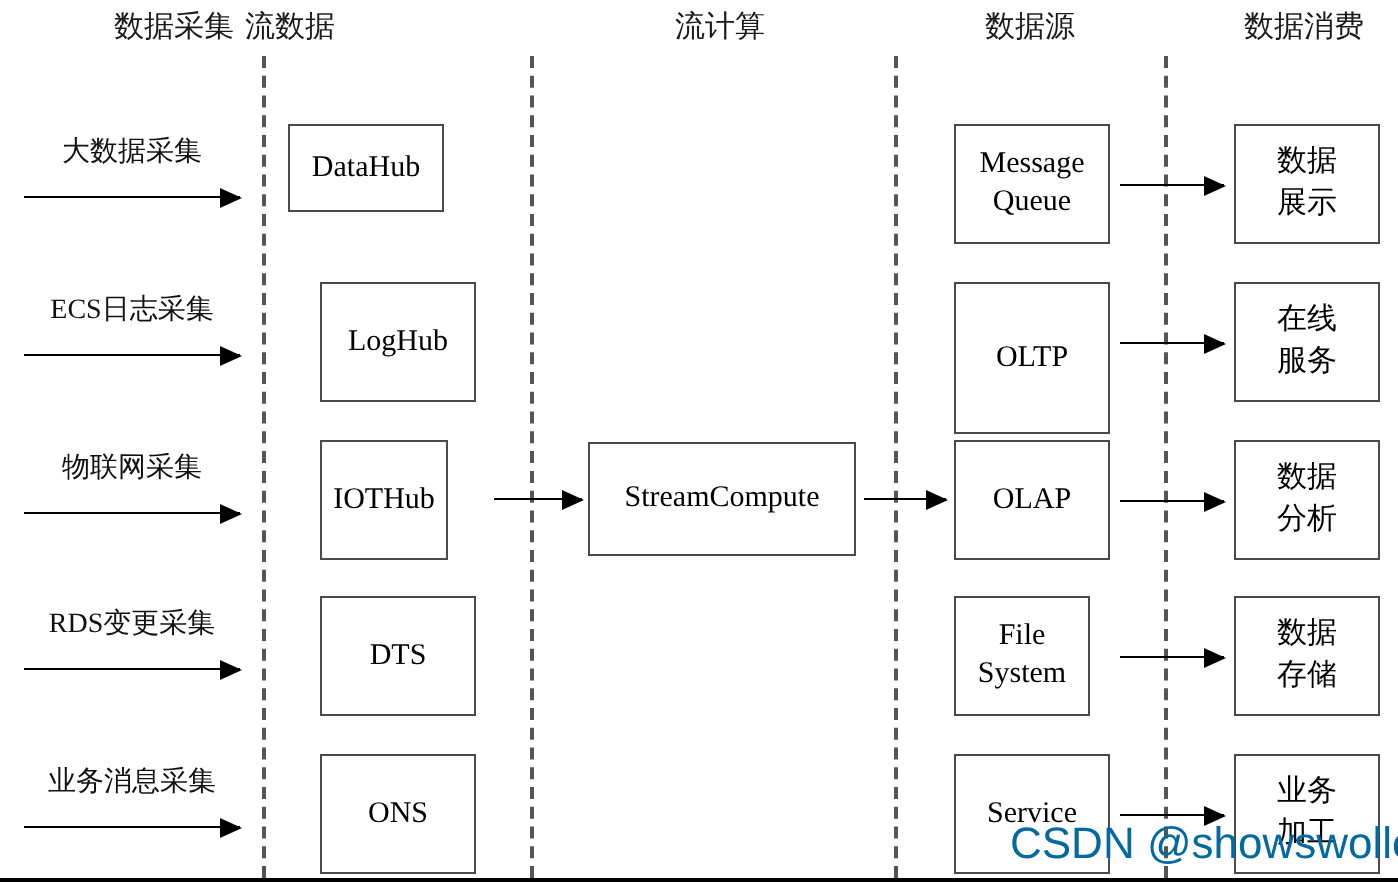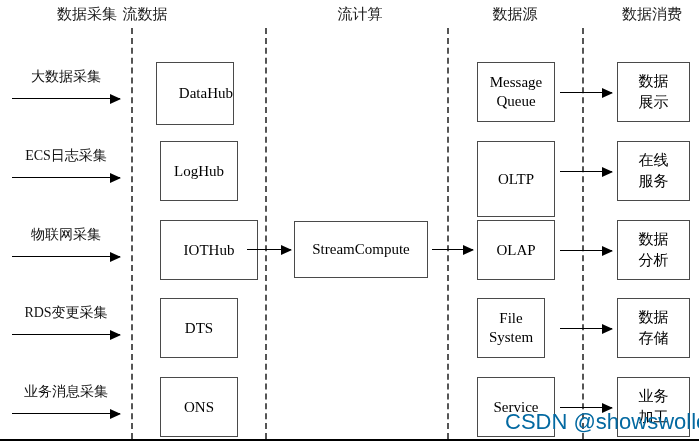--- a/index.html
+++ b/index.html
@@ -125,31 +125,31 @@
   <div class="ingest-label" style="left:66px; top:226px;">物联网采集</div>
   <div class="ingest-label" style="left:66px; top:304px;">RDS变更采集</div>
   <div class="ingest-label" style="left:66px; top:383px;">业务消息采集</div>
 
   <div class="arrow" style="left:12px; top:98px; width:108px;"></div>
   <div class="arrow" style="left:12px; top:177px; width:108px;"></div>
   <div class="arrow" style="left:12px; top:256px; width:108px;"></div>
   <div class="arrow" style="left:12px; top:334px; width:108px;"></div>
   <div class="arrow" style="left:12px; top:413px; width:108px;"></div>
 
-  <div class="node" style="left:156px; top:62px; width:78px; height:63px;justify-content:flex-end;">
+  <div class="node" style="left:144px; top:62px; width:78px; height:44px;">
     <span class="lines">
         <span>DataHub</span>
       </span>
   </div>
   <div class="node" style="left:160px; top:141px; width:78px; height:60px;">
     <span class="lines">
         <span>LogHub</span>
       </span>
   </div>
-  <div class="node" style="left:160px; top:220px; width:98px; height:60px;">
+  <div class="node" style="left:160px; top:220px; width:64px; height:60px;">
     <span class="lines">
         <span>IOTHub</span>
       </span>
   </div>
   <div class="node" style="left:160px; top:298px; width:78px; height:60px;">
     <span class="lines">
         <span>DTS</span>
       </span>
   </div>
   <div class="node" style="left:160px; top:377px; width:78px; height:60px;">

